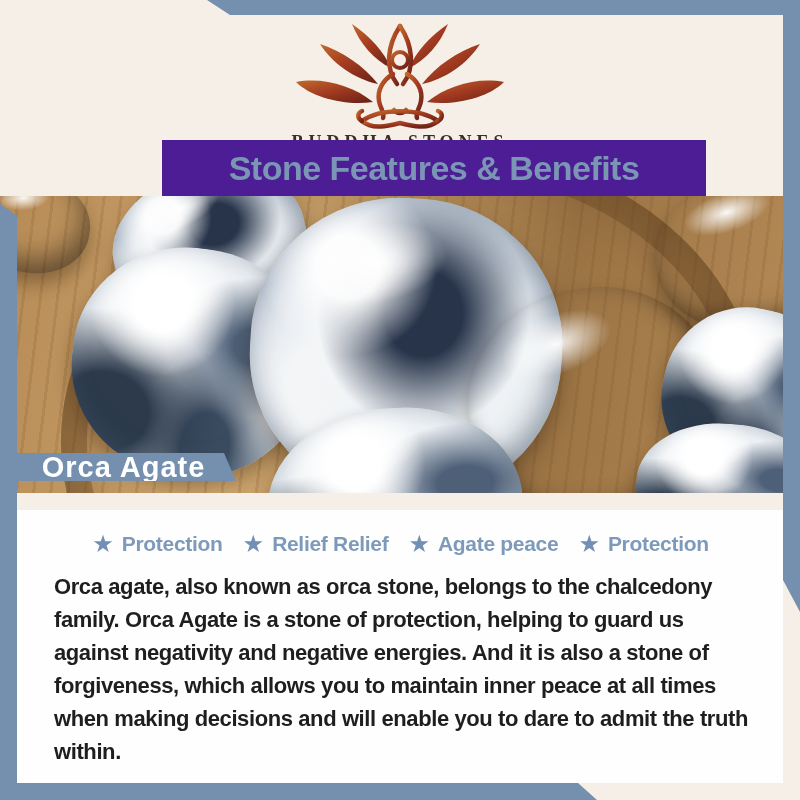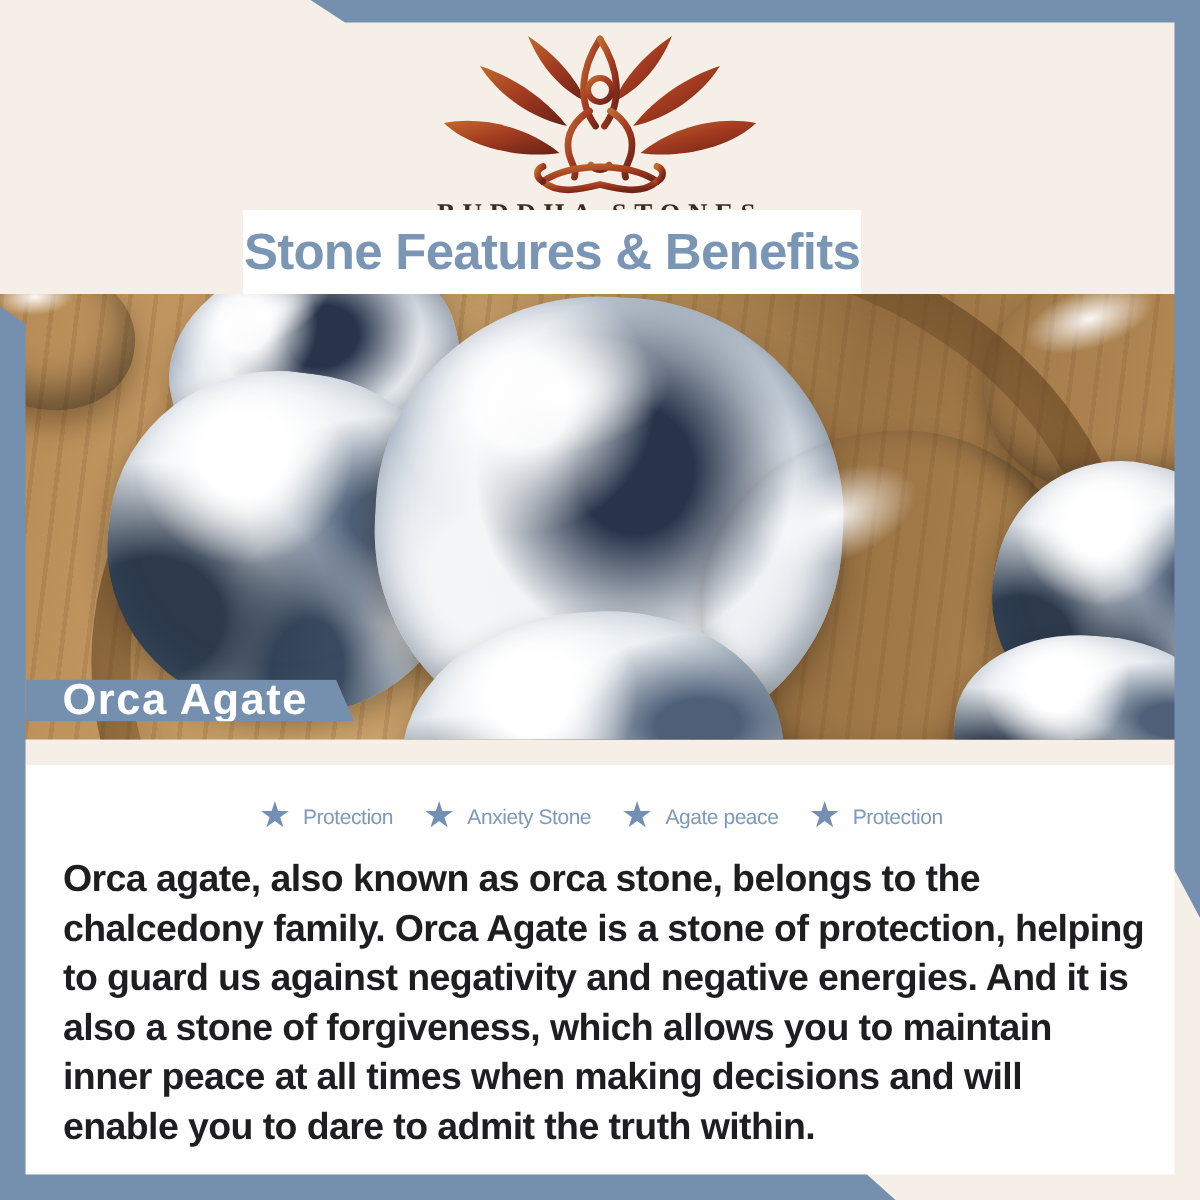--- a/index.html
+++ b/index.html
@@ -16,22 +16,22 @@
   .logo{position:absolute;left:0;top:18px;width:800px;text-align:center;z-index:2;}
   .logo svg{display:block;margin:0 auto;}
   .brand-name{
     margin-top:2px;
     font-family:"Liberation Serif",serif;
     font-size:18px;letter-spacing:5px;
     color:#3b2c25;font-weight:600;
   }
   
   .heading-band{
-    position:absolute;left:162px;top:140px;width:412px;height:56px;
-    background:#ffffff;z-index:2;
+    position:absolute;left:162px;top:140px;width:544px;height:56px;
+    background:#4c1d95;z-index:2;
     display:flex;align-items:center;justify-content:center;
   }
   .heading-band h1{
     margin:0;font-size:34px;font-weight:bold;letter-spacing:-0.5px;
     color:#7b96b5;
   }
   
   .photo{
     position:absolute;left:0;top:196px;width:800px;height:297px;overflow:hidden;z-index:1;
     background:
@@ -91,23 +91,23 @@
     position:absolute;left:17px;top:510px;width:766px;height:273px;
     background:#fefefe;z-index:2;box-sizing:border-box;
     padding:20px 20px 0 21px;
   }
   .benefits{
     display:flex;justify-content:center;align-items:center;gap:20px;
     white-space:nowrap;margin-top:2px;
   }
   .benefit{display:flex;align-items:center;}
   .benefit .star{color:#7390b4;font-size:24px;margin-right:8px;line-height:1;}
-  .benefit-label{color:#7e9aba;font-size:14px;font-weight:normal;letter-spacing:-0.3px;}
+  .benefit-label{color:#7e9aba;font-size:21px;font-weight:bold;letter-spacing:-0.3px;}
   .description{
-    margin:14px 0 0 4px;color:#1e1e20;font-size:25px;font-weight:bold;
+    margin:14px 0 0 16px;color:#1e1e20;font-size:22px;font-weight:bold;
     line-height:33px;letter-spacing:-0.4px;text-align:left;
   }
 </style>
 </head>
 <body>
 
 <div class="canvas">
 
   <div class="photo">
     <div class="bowl"></div>
@@ -162,21 +162,21 @@
   <div class="stone-label">Orca Agate</div>
 
   <div class="content-panel">
     <div class="benefits">
       <div class="benefit">
         <span class="star">★</span>
         <span class="benefit-label">Protection</span>
       </div>
       <div class="benefit">
         <span class="star">★</span>
-        <span class="benefit-label">Anxiety Stone</span>
+        <span class="benefit-label">Relief Relief</span>
       </div>
       <div class="benefit">
         <span class="star">★</span>
         <span class="benefit-label">Agate peace</span>
       </div>
       <div class="benefit">
         <span class="star">★</span>
         <span class="benefit-label">Protection</span>
       </div>
     </div>

